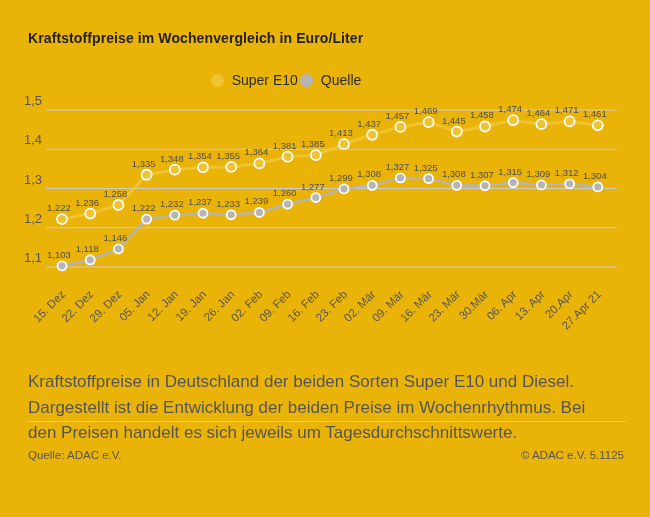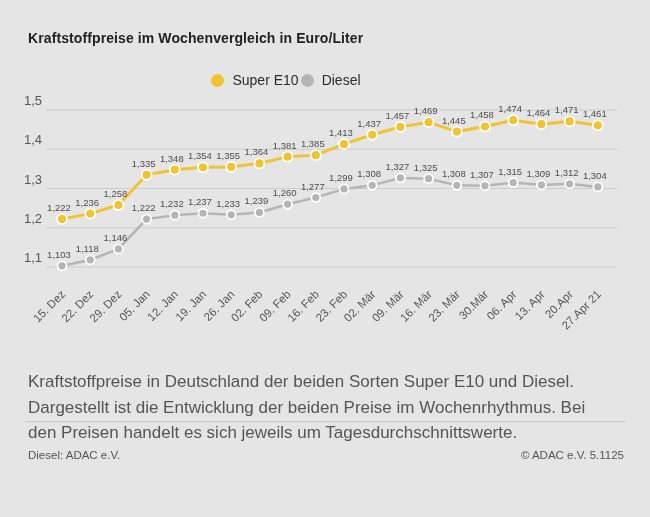--- a/index.html
+++ b/index.html
@@ -5,21 +5,21 @@
   html, body {
     margin: 0;
     padding: 0;
     background: #ffffff;
     font-family: "Liberation Sans", "DejaVu Sans", sans-serif;
   }
   #stage {
     position: relative;
     width: 650px;
     height: 517px;
-    background: #e5e5e5;
+    background: #eab308;
     overflow: hidden;
   }
   .title {
     position: absolute;
     left: 28px;
     top: 30px;
     font-size: 14px;
     font-weight: bold;
     color: #222222;
     letter-spacing: 0.1px;
@@ -91,21 +91,21 @@
 
   <div class="title">Kraftstoffpreise im Wochenvergleich in Euro/Liter</div>
 
   <div class="legend">
     <div class="legend-item">
       <span class="legend-dot" style="background: rgb(240, 195, 50);"></span>
       <span class="legend-label">Super E10</span>
     </div>
     <div class="legend-item">
       <span class="legend-dot" style="background: rgb(181, 181, 181);"></span>
-      <span class="legend-label">Diesel</span>
+      <span class="legend-label">Quelle</span>
     </div>
   </div>
 
   <div id="chart-wrap">
     <svg id="chart-svg" width="650" height="258" viewBox="0 0 650 258">
         <line x1="46" y1="15" x2="617" y2="15" stroke="#cccccc" stroke-width="1"></line>
         <text x="42" y="10" text-anchor="end" font-size="13" fill="#555555">1,5</text>
         <line x1="46" y1="54.250000000000036" x2="617" y2="54.250000000000036" stroke="#cccccc" stroke-width="1"></line>
         <text x="42" y="49.250000000000036" text-anchor="end" font-size="13" fill="#555555">1,4</text>
         <line x1="46" y1="93.49999999999999" x2="617" y2="93.49999999999999" stroke="#cccccc" stroke-width="1"></line>
@@ -217,17 +217,17 @@
         <circle cx="597.8" cy="91.92999999999998" r="4.5" fill="#b5b5b5" stroke="#ffffff" stroke-width="1.8"></circle>
         <text x="594.8" y="83.92999999999998" text-anchor="middle" font-size="9.5" fill="#4d4d4d">1,304</text>
       </svg>
   </div>
 
   <div class="footer-desc">Kraftstoffpreise in Deutschland der beiden Sorten Super E10 und Diesel. Dargestellt ist die Entwicklung der beiden Preise im Wochenrhythmus. Bei den Preisen handelt es sich jeweils um Tagesdurchschnittswerte.</div>
 
   <div class="divider"></div>
 
   <div class="source-row">
-    <span>Diesel: ADAC e.V.</span>
+    <span>Quelle: ADAC e.V.</span>
     <span>© ADAC e.V. 5.1125</span>
   </div>
 
 </div>
 
 </body></html>

